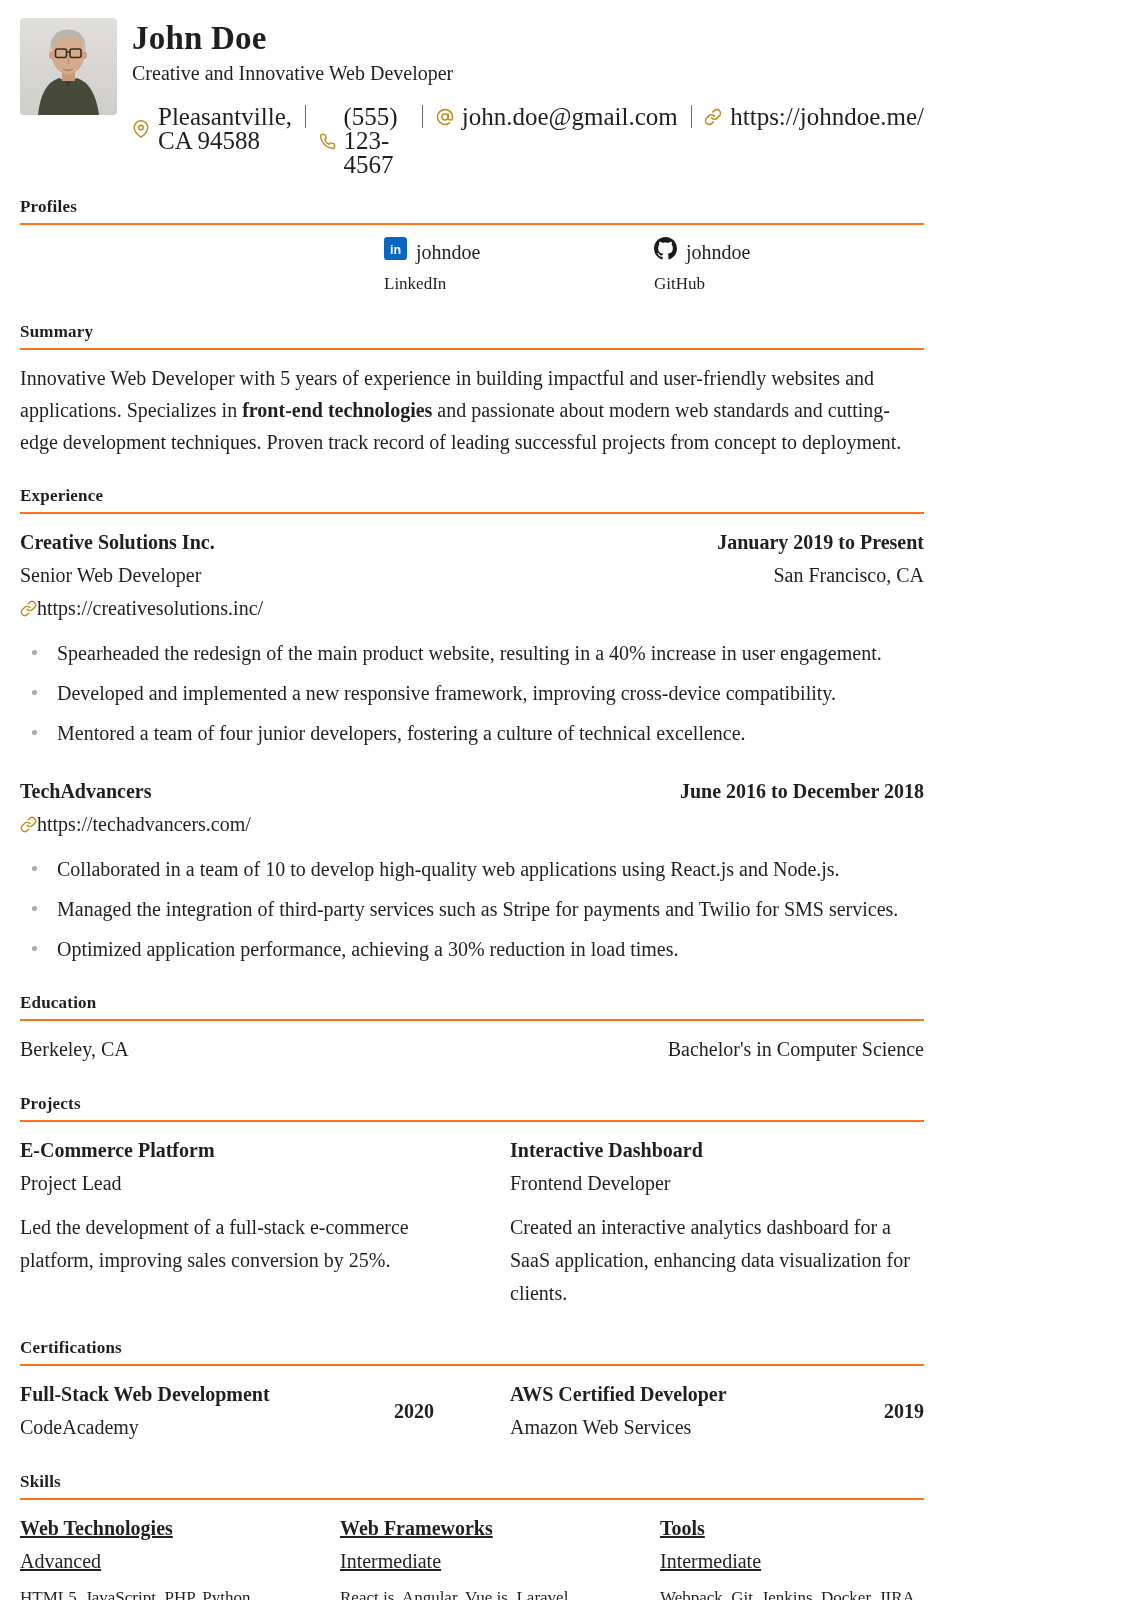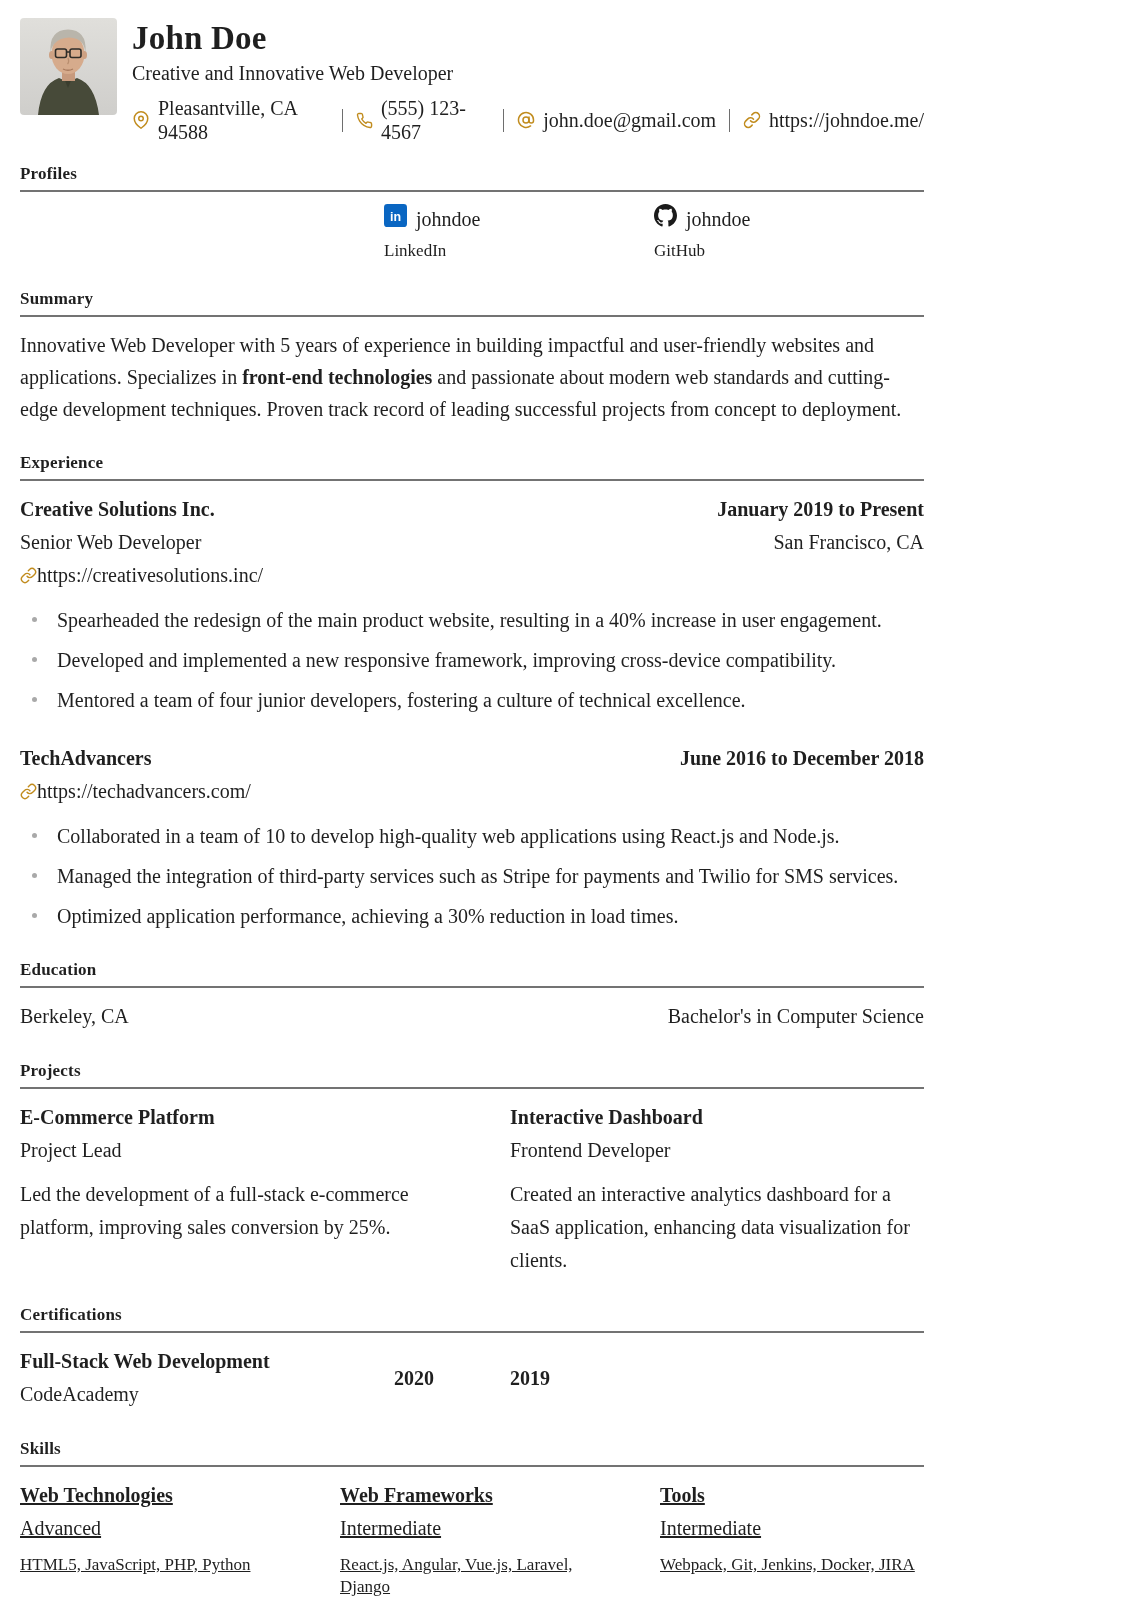--- a/index.html
+++ b/index.html
@@ -19,31 +19,31 @@
 
   
   .header { display: flex; }
   .photo {
     width: 97px; height: 97px; flex: 0 0 97px;
     border-radius: 4px; overflow: hidden;
   }
   .header-info { margin-left: 15px; padding-top: 1px; }
   .name { font-size: 33px; font-weight: 700; line-height: 38px; letter-spacing: 0.2px; }
   .headline { font-size: 20px; line-height: 27px; margin-top: 3px; }
-  .contact-row { display: flex; align-items: center; margin-top: 9px; font-size: 20px; line-height: 24px; }
+  .contact-row { display: flex; align-items: flex-start; margin-top: 18px; font-size: 25px; line-height: 24px; }
   .contact-item { display: flex; align-items: center; gap: 8px; }
   .contact-item svg { display: block; }
   .sep { width: 1px; height: 23px; background: #6e6e6e; margin: 0 13px; }
 
   
   .section { margin-top: 27px; }
   .section--profiles { margin-top: 19px; }
   .section-title {
     font-size: 17px; font-weight: 700; line-height: 21px;
-    padding-bottom: 6px; border-bottom: 2px solid #737373;
+    padding-bottom: 6px; border-bottom: 2px solid #f97316;
     letter-spacing: 0.2px;
   }
   .section-body { margin-top: 12px; justify-content: flex-end; }
 
   
   .profiles-row { display: flex; }
   .profile-item { width: 270px; }
   .profile-top { display: flex; align-items: center; gap: 9px; font-size: 20px; line-height: 26px; }
   .profile-network { font-size: 17px; line-height: 21px; margin-top: 7px; }
 
@@ -283,20 +283,24 @@
     <div class="section-title">Certifications</div>
     <div class="section-body grid-2">
       <div class="cert-cell">
         <div>
           <div class="cert-name">Full-Stack Web Development</div>
           <div class="cert-issuer">CodeAcademy</div>
         </div>
         <div class="cert-year">2020</div>
       </div>
       <div class="cert-cell">
+        <div>
+          <div class="cert-name">AWS Certified Developer</div>
+          <div class="cert-issuer">Amazon Web Services</div>
+        </div>
         <div class="cert-year">2019</div>
       </div>
     </div>
   </div>
 
   <div class="section">
     <div class="section-title">Skills</div>
     <div class="section-body grid-3">
       <div>
         <div class="skill-name">Web Technologies</div>

